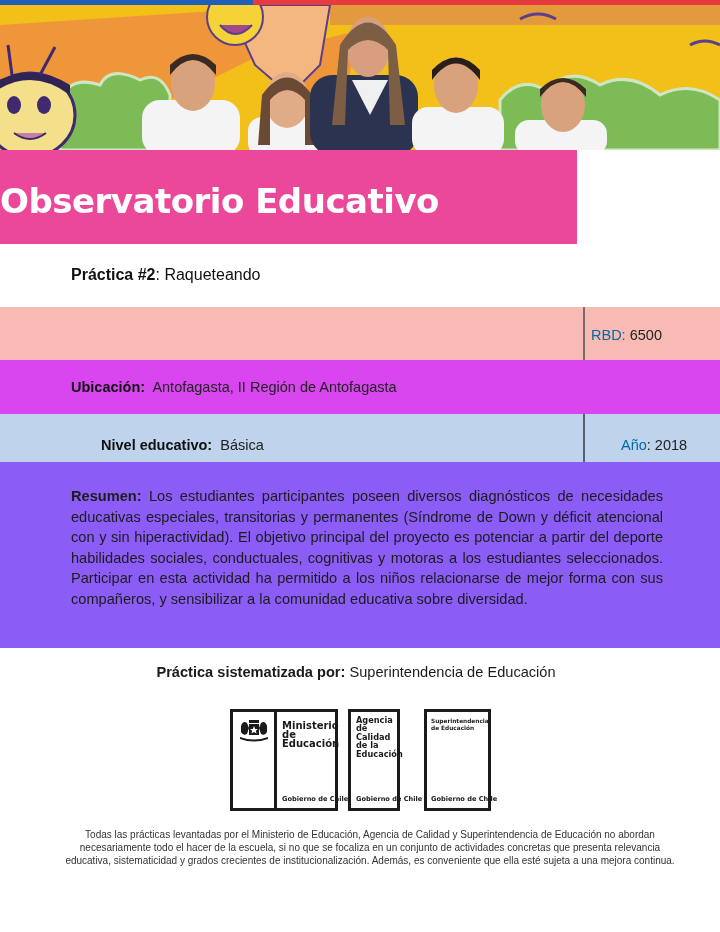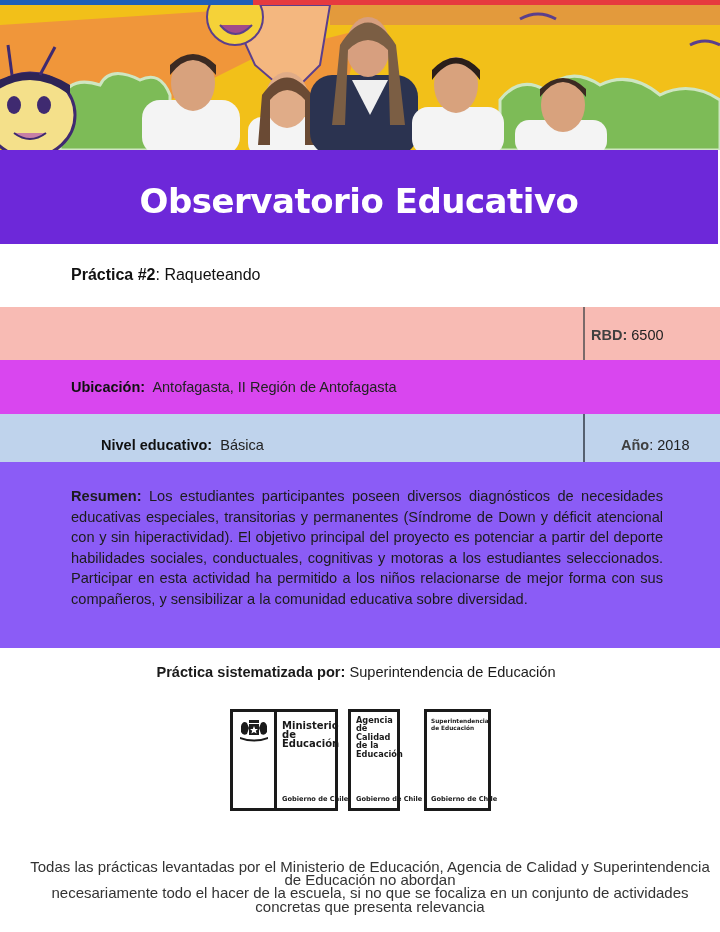--- a/index.html
+++ b/index.html
@@ -9,31 +9,31 @@
   
   .top-strip { position: absolute; left: 0; top: 0; width: 720px; height: 5px; }
   .top-strip .blue { position: absolute; left: 0; top: 0; width: 253px; height: 5px; background: #1f5fb8; }
   .top-strip .red  { position: absolute; left: 253px; top: 0; width: 467px; height: 5px; background: #e63a3f; }
 
   
   .hero { position: absolute; left: 0; top: 5px; width: 720px; height: 145px; overflow: hidden; background: #f3c21b; }
   .hero svg { display: block; }
 
   
-  .banner { position: absolute; left: 0; top: 150px; width: 718px; height: 94px; background: #6d28d9; display: flex; align-items: center; justify-content: center; }
+  .banner { position: absolute; left: 0; top: 150px; width: 577px; height: 94px; background: #ec4899; display: flex; align-items: center; }
   .banner h1 { font-family: "DejaVu Sans", sans-serif; font-weight: bold; font-size: 34px; color: #ffffff; letter-spacing: -0.5px; margin-top: 8px; }
 
   .practice { position: absolute; left: 71px; top: 266px; font-size: 16px; color: #111; }
   .practice b { font-weight: bold; }
 
   .row { position: absolute; left: 0; width: 720px; }
   .row .lbl { position: absolute; left: 71px; font-size: 14.5px; color: #222; }
   .row .lbl b { font-weight: bold; color: #111; }
   .row .side { position: absolute; left: 591px; font-size: 14.5px; color: #222; }
-  .row .side b { font-weight: bold; color: #404040; }
+  .row .side b { font-weight: normal; color: #0369a1; }
   .row .divider { position: absolute; left: 583px; top: 0; width: 2px; background: #6b6b6b; }
 
   .row-est { top: 307px; height: 53px; background: #f8bbb4; }
   .row-est .lbl, .row-est .side { top: 20px; }
   .row-est .divider { height: 53px; background: #7a6a6a; }
 
   .row-ubi { top: 360px; height: 54px; background: #d946ef; }
   .row-ubi .lbl { top: 19px; }
 
   .row-niv { top: 414px; height: 48px; background: #bfd3ec; }
@@ -59,21 +59,21 @@
   .logo-min .gob { left: 49px; }
 
   .logo-age { left: 348px; width: 52px; }
   .logo-age .name { left: 5px; top: 4px; font-size: 8.2px; line-height: 8.4px; font-weight: bold; }
   .logo-age .gob { left: 5px; }
 
   .logo-sup { left: 424px; width: 67px; }
   .logo-sup .name { left: 4px; top: 6px; font-size: 5.8px; line-height: 7.4px; }
   .logo-sup .gob { left: 4px; }
 
-  .disclaimer { position: absolute; left: 0; top: 860px; width: 720px; text-align: center; font-size: 15px; line-height: 13.2px; color: #333; padding-left: 20px; }
+  .disclaimer { position: absolute; left: 0; top: 828px; width: 720px; text-align: center; font-size: 10px; line-height: 13.2px; color: #333; padding-left: 20px; }
 </style>
 </head>
 <body>
 
 <div class="top-strip">
   <div class="blue"></div>
   <div class="red"></div>
 </div>
 
 <div class="hero">
@@ -199,13 +199,14 @@
       <div>Superintendencia</div>
       <div>de Educación</div>
     </div>
     <div class="gob">Gobierno de Chile</div>
   </div>
 </div>
 
 <div class="disclaimer">
   <div>Todas las prácticas levantadas por el Ministerio de Educación, Agencia de Calidad y Superintendencia de Educación no abordan</div>
   <div>necesariamente todo el hacer de la escuela, si no que se focaliza en un conjunto de actividades concretas que presenta relevancia</div>
+  <div>educativa, sistematicidad y grados crecientes de institucionalización. Además, es conveniente que ella esté sujeta a una mejora continua.</div>
 </div>
 
 </body></html>

